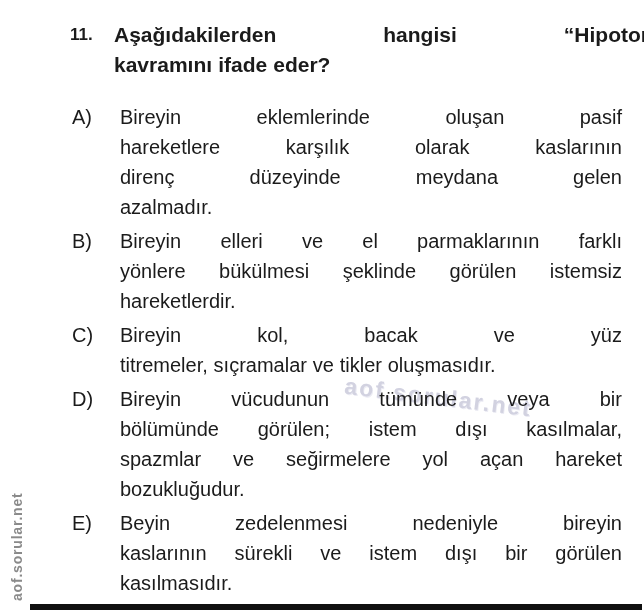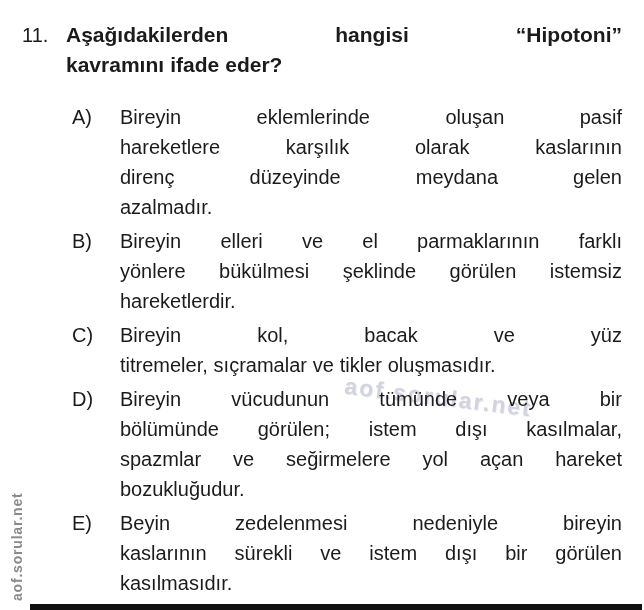--- a/index.html
+++ b/index.html
@@ -22,23 +22,24 @@
     position: absolute;
     top: 20px;
     left: 22px;
     width: 600px;
     display: flex;
     z-index: 1;
   }
   .qnum {
     width: 44px;
     flex: 0 0 44px;
-    font-size: 20px;
-    line-height: 30px;
-    font-weight: 400;
+    font-size: 17px;
+    line-height: 30px;
+    font-weight: 700;
+    margin-left: 48px;
   }
   .qtext {
     width: 556px;
     flex: 0 0 556px;
     font-size: 21px;
     line-height: 30px;
     font-weight: 700;
   }
 
   

